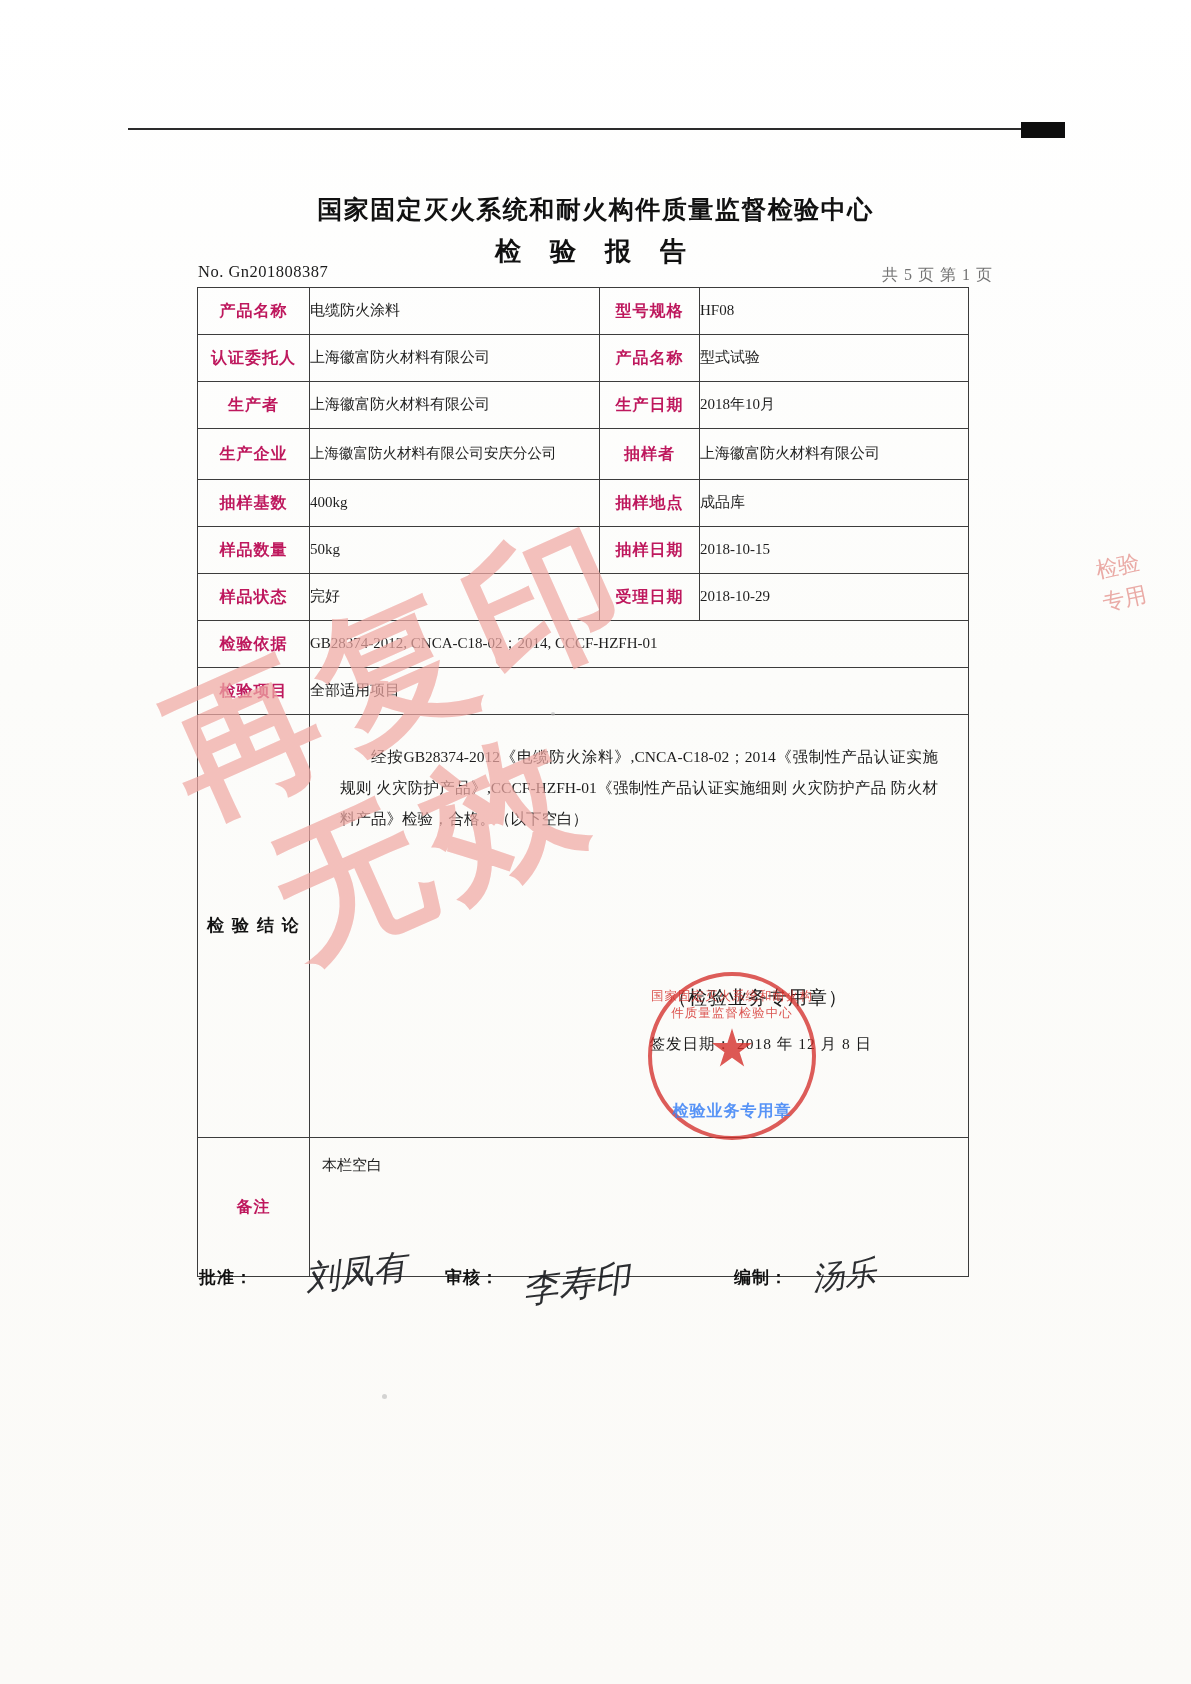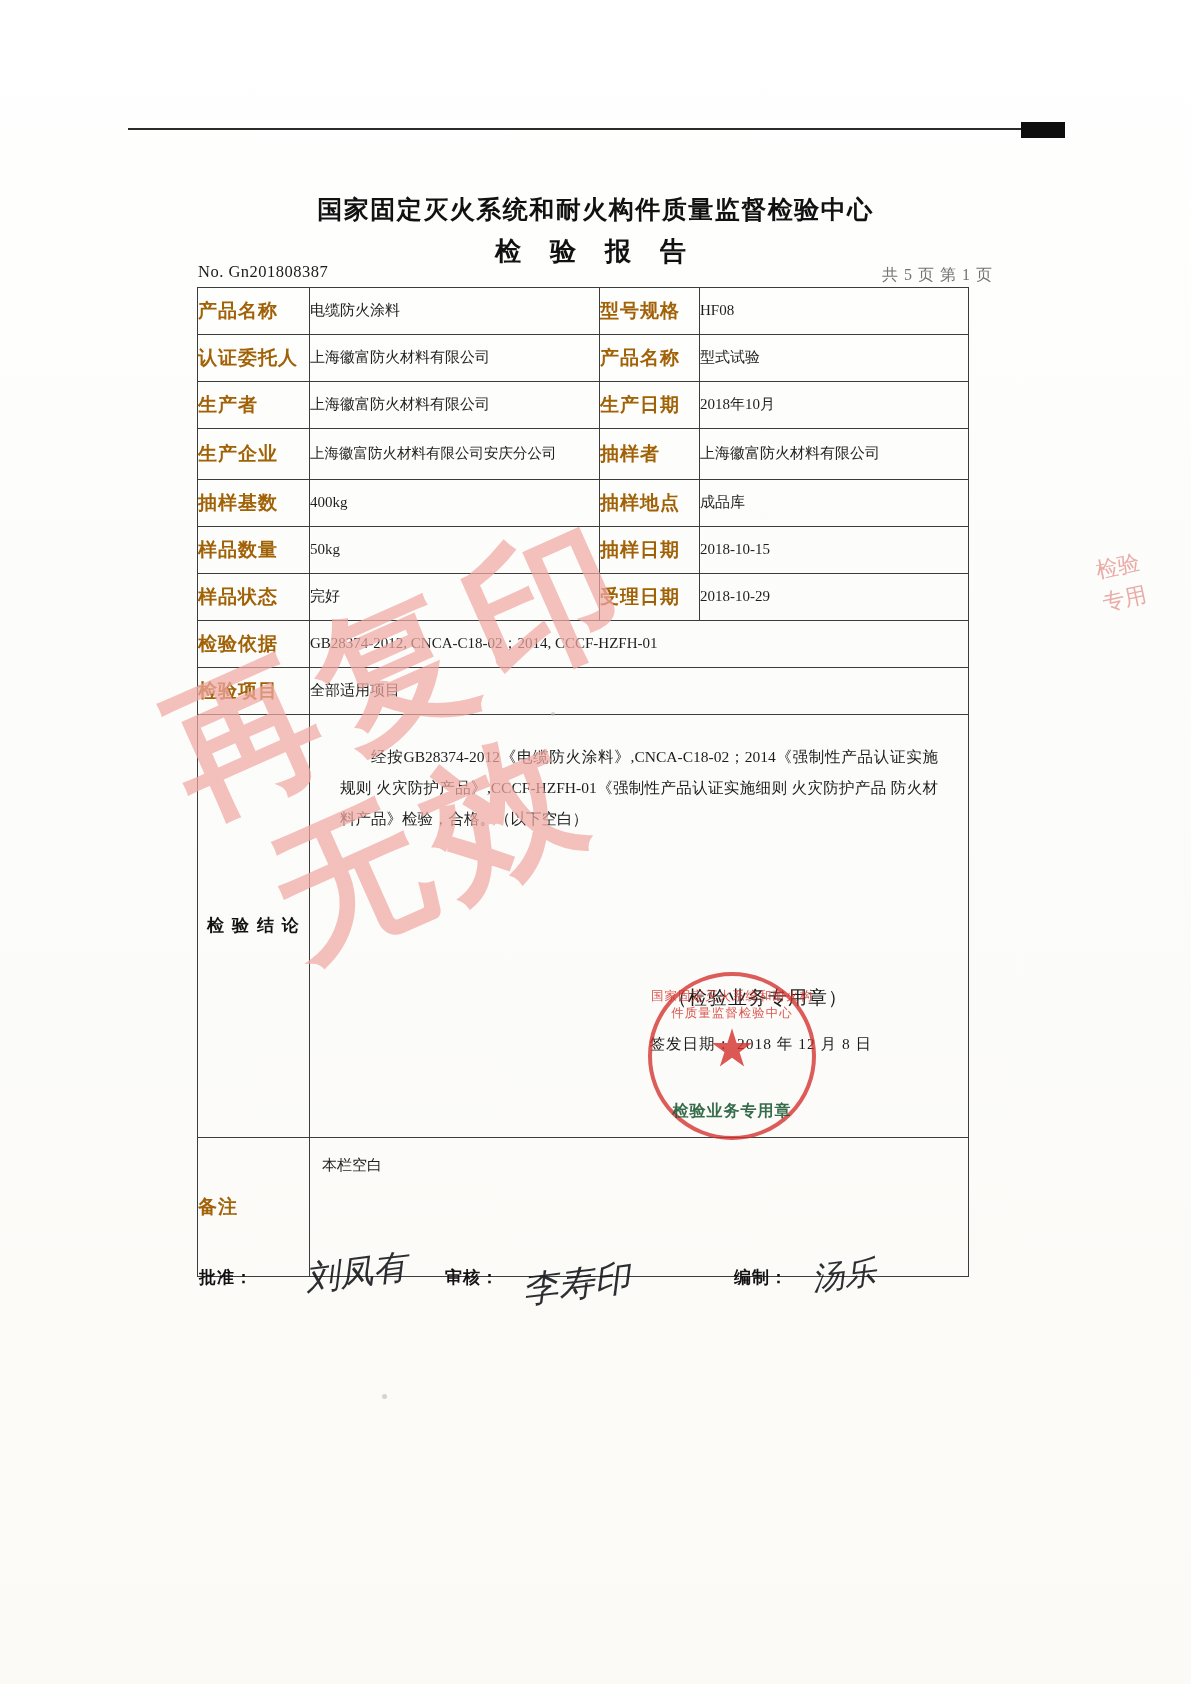--- a/index.html
+++ b/index.html
@@ -93,26 +93,26 @@
     width: 771px;
     border-collapse: collapse;
     table-layout: fixed;
   }
   table.main td {
     border: 1px solid #3c3c3c;
     padding: 0;
     vertical-align: middle;
   }
   .lbl {
-    text-align: left;
-    font-size: 19px;
-    font-weight: bold;
-    font-family: "DejaVu Sans", "Liberation Sans", sans-serif;
-    letter-spacing: 1px;
-    color: #a16207;
+    text-align: center;
+    font-size: 16px;
+    font-weight: bold;
+    font-family: "DejaVu Sans", "Liberation Sans", sans-serif;
+    letter-spacing: 1px;
+    color: #be185d;
     padding: 6px 2px;
   }
   .val {
     font-size: 15px;
     padding: 6px 10px;
     color: #1e1e1e;
     line-height: 1.45;
     font-family: "Liberation Serif", "DejaVu Serif", serif;
   }
   .val.small {
@@ -239,21 +239,21 @@
     letter-spacing: 1px;
     opacity: 0.82;
   }
   .seal .bottom-text {
     position: absolute;
     left: 0; bottom: 18px;
     width: 100%;
     text-align: center;
     font-size: 16px;
     font-weight: bold;
-    color: #14532d;
+    color: #3b82f6;
     font-family: "DejaVu Sans", sans-serif;
     letter-spacing: 1px;
     opacity: 0.85;
   }
 
   
   .watermark {
     position: absolute;
     left: 215px;
     top: 520px;

